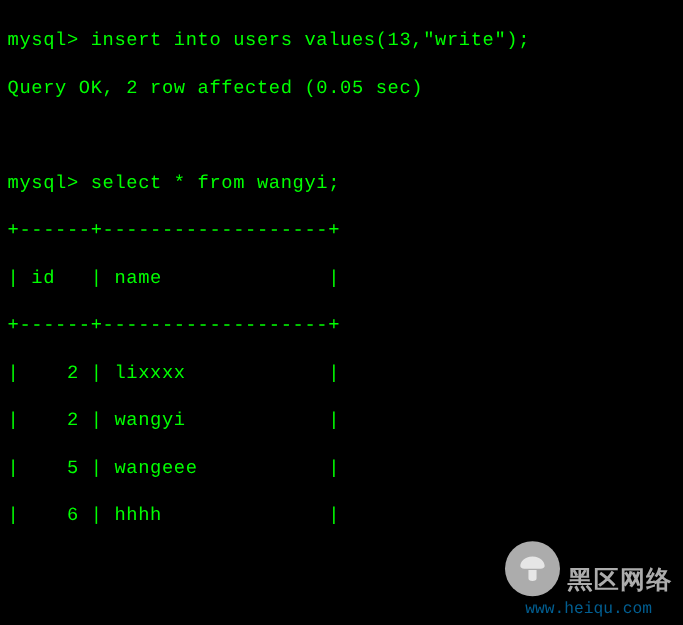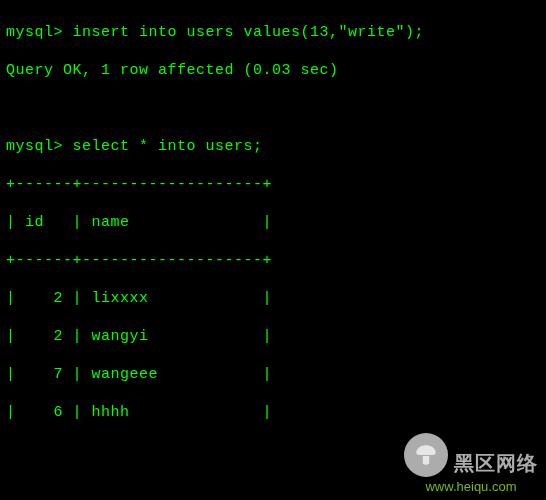--- a/index.html
+++ b/index.html
@@ -55,40 +55,40 @@
     height: 26px;
   }
   .watermark .cn {
     color: #bfbfbf;
     font-family: sans-serif;
     font-size: 20px;
     font-weight: bold;
     letter-spacing: 1px;
   }
   .watermark .url {
-    color: #84cc16;
-    font-family: Liberation Sans, sans-serif;
+    color: #0369a1;
+    font-family: Liberation Mono, monospace;
     font-size: 13px;
     margin-top: 2px;
   }
 </style>
 </head>
 <body>
 
 <div class="terminal">
 <span class="row"><span class="prompt">mysql&gt;</span> <span>insert into users values(13,"write");</span></span>
-<span class="row">Query OK, 1 row affected (0.03 sec)</span>
+<span class="row">Query OK, 2 row affected (0.05 sec)</span>
 <span class="row"> </span>
-<span class="row"><span class="prompt">mysql&gt;</span> <span>select * into users;</span></span>
+<span class="row"><span class="prompt">mysql&gt;</span> <span>select * from wangyi;</span></span>
 <span class="row">+------+-------------------+</span>
 <span class="row">| id   | name              |</span>
 <span class="row">+------+-------------------+</span>
 <span class="row">|    2 | lixxxx            |</span>
 <span class="row">|    2 | wangyi            |</span>
-<span class="row">|    7 | wangeee           |</span>
+<span class="row">|    5 | wangeee           |</span>
 <span class="row">|    6 | hhhh              |</span>
 
 
 
 
 
 
 
 
 

